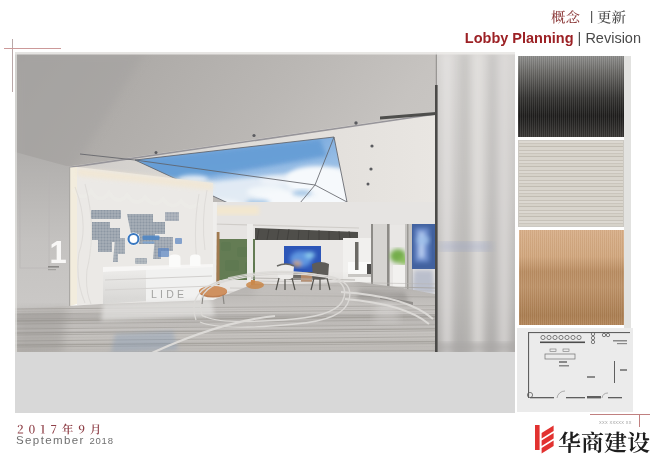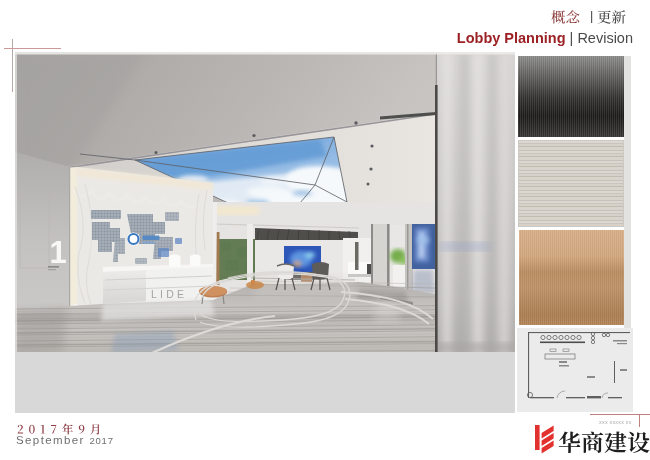--- a/index.html
+++ b/index.html
@@ -21,21 +21,21 @@
     </g>
  <rect x="40" y="3" width="1.2" height="12" fill="#5a5a5a"></rect>
  <g fill="#4a4a4a" transform="translate(46,14.5)">
       <g id="g_gengxin">
         <path transform="translate(0.00 0) scale(0.01450 -0.01450)" d="M285 237Q329 174 397 131Q466 88 554 61Q643 34 746 20Q849 7 962 3L961 -8Q936 -15 920 -33Q904 -52 899 -80Q751 -65 629 -32Q508 1 418 63Q327 125 271 226ZM183 614V650L265 614H801V584H259V243Q259 239 250 233Q241 227 226 222Q211 217 195 217H183ZM753 614H743L784 658L873 591Q868 585 857 579Q846 573 831 570V246Q831 243 820 238Q808 232 794 228Q779 223 766 223H753ZM221 305H799V276H221ZM219 461H799V433H219ZM57 759H791L846 826Q846 826 856 818Q866 811 882 798Q898 786 915 772Q933 758 947 745Q946 737 939 733Q931 729 920 729H66ZM465 759H543V413Q543 340 531 277Q520 213 489 158Q459 103 404 58Q349 12 261 -23Q174 -59 48 -85L41 -69Q173 -28 257 19Q340 66 385 123Q431 180 448 251Q465 321 465 410Z"></path>
         <path transform="translate(14.50 0) scale(0.01450 -0.01450)" d="M243 228Q239 221 231 217Q223 213 205 215Q190 180 166 139Q143 99 113 60Q83 21 46 -10L34 2Q60 40 81 88Q101 136 115 185Q130 233 137 272ZM210 844Q259 832 287 814Q316 797 327 778Q339 759 337 742Q336 725 326 714Q315 703 299 703Q284 702 267 715Q261 745 241 780Q221 815 200 837ZM318 20Q318 -7 311 -28Q304 -48 282 -61Q261 -75 216 -80Q215 -64 213 -50Q210 -37 202 -29Q193 -20 178 -14Q162 -9 135 -5V10Q135 10 146 9Q157 8 174 7Q190 6 204 5Q218 4 224 4Q235 4 239 9Q243 14 243 23V476H318ZM840 -57Q839 -61 823 -71Q806 -81 776 -81H763V491H840ZM948 768Q941 760 929 760Q916 760 897 766Q860 753 810 740Q760 727 705 717Q650 706 597 700L592 715Q639 730 690 752Q741 773 786 797Q830 821 859 840ZM651 727Q647 718 628 716V430Q628 364 622 295Q615 225 594 158Q573 91 530 31Q487 -30 413 -80L401 -68Q467 1 499 82Q532 162 542 251Q553 339 553 431V760ZM878 558Q878 558 888 550Q898 543 912 531Q927 519 943 505Q959 491 972 478Q971 470 964 466Q957 462 946 462H593V491H828ZM477 631Q474 623 465 618Q456 612 440 613Q422 579 394 538Q365 497 335 463H317Q327 491 337 526Q347 562 356 598Q364 634 370 664ZM135 668Q177 643 200 617Q224 591 232 567Q240 543 237 524Q234 505 223 495Q212 484 198 485Q183 485 168 500Q168 539 154 585Q140 630 123 662ZM350 257Q398 235 425 210Q453 184 463 159Q474 135 472 114Q470 94 459 81Q448 69 433 68Q418 68 401 83Q402 112 393 142Q384 173 369 201Q354 230 338 250ZM456 541Q456 541 471 529Q486 517 506 499Q526 482 542 466Q538 450 516 450H43L35 480H409ZM440 388Q440 388 455 376Q469 364 488 348Q507 332 522 316Q518 300 496 300H67L59 329H396ZM444 757Q444 757 458 745Q472 733 492 717Q512 700 527 684Q523 668 501 668H64L56 698H398Z"></path>
       </g>
     </g>
 </svg>
 
-<div class="abs" style="left:8px;top:30px;width:625px;text-align:right;font-size:14.5px;">
+<div class="abs" style="left:16px;top:30px;width:625px;text-align:right;font-size:14.5px;">
  <span style="color:#9c2125;font-weight:bold;">Lobby Planning</span>
  <span style="color:#4a4a4a;"> | Revision</span>
 </div>
 
 <svg class="abs" style="left:15px;top:52px;" width="500" height="361" viewBox="0 0 500 361">
  <defs>
   <linearGradient id="ceil" x1="0" y1="0" x2="1" y2="0.25">
    <stop offset="0" stop-color="#a4a2a0"></stop>
         <stop offset="0.25" stop-color="#aeaba8"></stop>
    <stop offset="0.55" stop-color="#bab7b4"></stop>
@@ -524,21 +524,21 @@
         <path transform="translate(11.56 0) scale(0.01150 -0.01150)" d="M289 -16Q226 -16 170 24Q115 64 80 149Q45 234 45 369Q45 504 80 588Q115 672 170 711Q226 751 289 751Q352 751 408 711Q464 672 498 588Q532 504 532 369Q532 234 498 149Q464 64 408 24Q352 -16 289 -16ZM289 17Q314 17 338 34Q363 51 382 91Q400 132 412 200Q423 268 423 369Q423 470 412 537Q400 605 382 644Q363 684 338 701Q314 718 289 718Q263 718 239 701Q215 684 196 644Q177 605 166 537Q155 470 155 369Q155 268 166 199Q177 131 196 91Q215 51 239 34Q263 17 289 17Z"></path>
         <path transform="translate(23.11 0) scale(0.01150 -0.01150)" d="M65 0V29L201 46H304L430 27V-2ZM192 0Q195 117 195 233V676L61 656V689L297 746L312 735L308 576V233Q308 176 309 117Q310 58 311 0Z"></path>
         <path transform="translate(33.39 0) scale(0.01150 -0.01150)" d="M151 0 142 8 472 679 459 627V645H57V735H508V678L247 0Z"></path>
         <path transform="translate(44.85 0) scale(0.01150 -0.01150)" d="M36 203H790L852 280Q852 280 863 271Q875 262 893 249Q910 235 930 220Q949 204 965 190Q962 174 937 174H45ZM504 691H608V-55Q607 -60 585 -72Q563 -84 523 -84H504ZM262 470H739L797 542Q797 542 807 534Q818 526 835 513Q851 500 869 485Q887 471 902 457Q899 441 875 441H262ZM209 470V514L322 470H309V185H209ZM282 859 420 806Q416 797 407 792Q397 787 380 788Q314 666 228 574Q141 482 44 423L33 434Q79 482 125 549Q171 616 212 696Q253 776 282 859ZM266 691H762L823 767Q823 767 834 759Q845 751 863 738Q880 724 899 709Q918 693 935 679Q934 671 926 667Q919 663 908 663H252Z"></path>
         <path transform="translate(61.25 0) scale(0.01150 -0.01150)" d="M106 -18 99 9Q210 48 280 110Q350 172 384 259Q417 345 417 458Q417 550 400 607Q383 665 353 692Q324 719 286 719Q252 719 224 697Q195 676 177 633Q160 590 160 525Q160 435 200 384Q241 334 305 334Q344 334 375 350Q406 366 432 398L453 392H444Q421 347 375 319Q328 291 263 291Q201 291 153 318Q104 344 76 394Q48 443 48 511Q48 588 80 642Q112 695 166 723Q220 751 285 751Q362 751 417 714Q472 678 502 610Q531 542 531 447Q531 335 481 241Q430 146 335 80Q240 13 106 -18Z"></path>
         <path transform="translate(72.85 0) scale(0.01150 -0.01150)" d="M688 760H678L725 815L828 735Q824 729 813 723Q802 717 786 714V40Q786 5 777 -21Q768 -47 738 -62Q707 -78 643 -85Q640 -60 634 -43Q628 -25 616 -14Q602 -1 579 7Q556 16 514 22V37Q514 37 533 35Q552 34 579 32Q606 31 630 29Q654 28 663 28Q678 28 683 34Q688 40 688 52ZM240 760V769V802L353 760H337V447Q337 389 332 330Q327 271 311 213Q296 156 265 102Q234 49 183 1Q132 -46 56 -85L45 -75Q108 -22 147 38Q186 97 206 163Q226 229 233 300Q240 371 240 446ZM284 760H736V731H284ZM284 537H736V508H284ZM278 307H735V278H278Z"></path>
       </g>
     </g>
 </svg>
 
-<div class="abs" style="left:16px;top:434px;font-size:11.5px;letter-spacing:1.4px;color:#6f6f6f;">September <span style="font-size:9.5px;letter-spacing:0.8px;">2017</span></div>
+<div class="abs" style="left:16px;top:434px;font-size:11.5px;letter-spacing:1.4px;color:#6f6f6f;">September <span style="font-size:9.5px;letter-spacing:0.8px;">2018</span></div>
 
 <div class="abs" style="left:590px;top:414px;width:60px;height:1px;background:#c08080;"></div>
 
 <div class="abs" style="left:639px;top:414px;width:1px;height:13px;background:#c08080;"></div>
 
 <div class="abs" style="left:599px;top:420px;font-size:5px;color:#9a9a9a;transform:scale(0.8);transform-origin:left top;letter-spacing:0.4px;">XXX XXXXX XX</div>
 
 <svg class="abs" style="left:535px;top:425px;" width="22" height="29" viewBox="0 0 22 29">
  <g fill="#e23230">
   <rect x="0" y="0" width="4.6" height="25"></rect>

